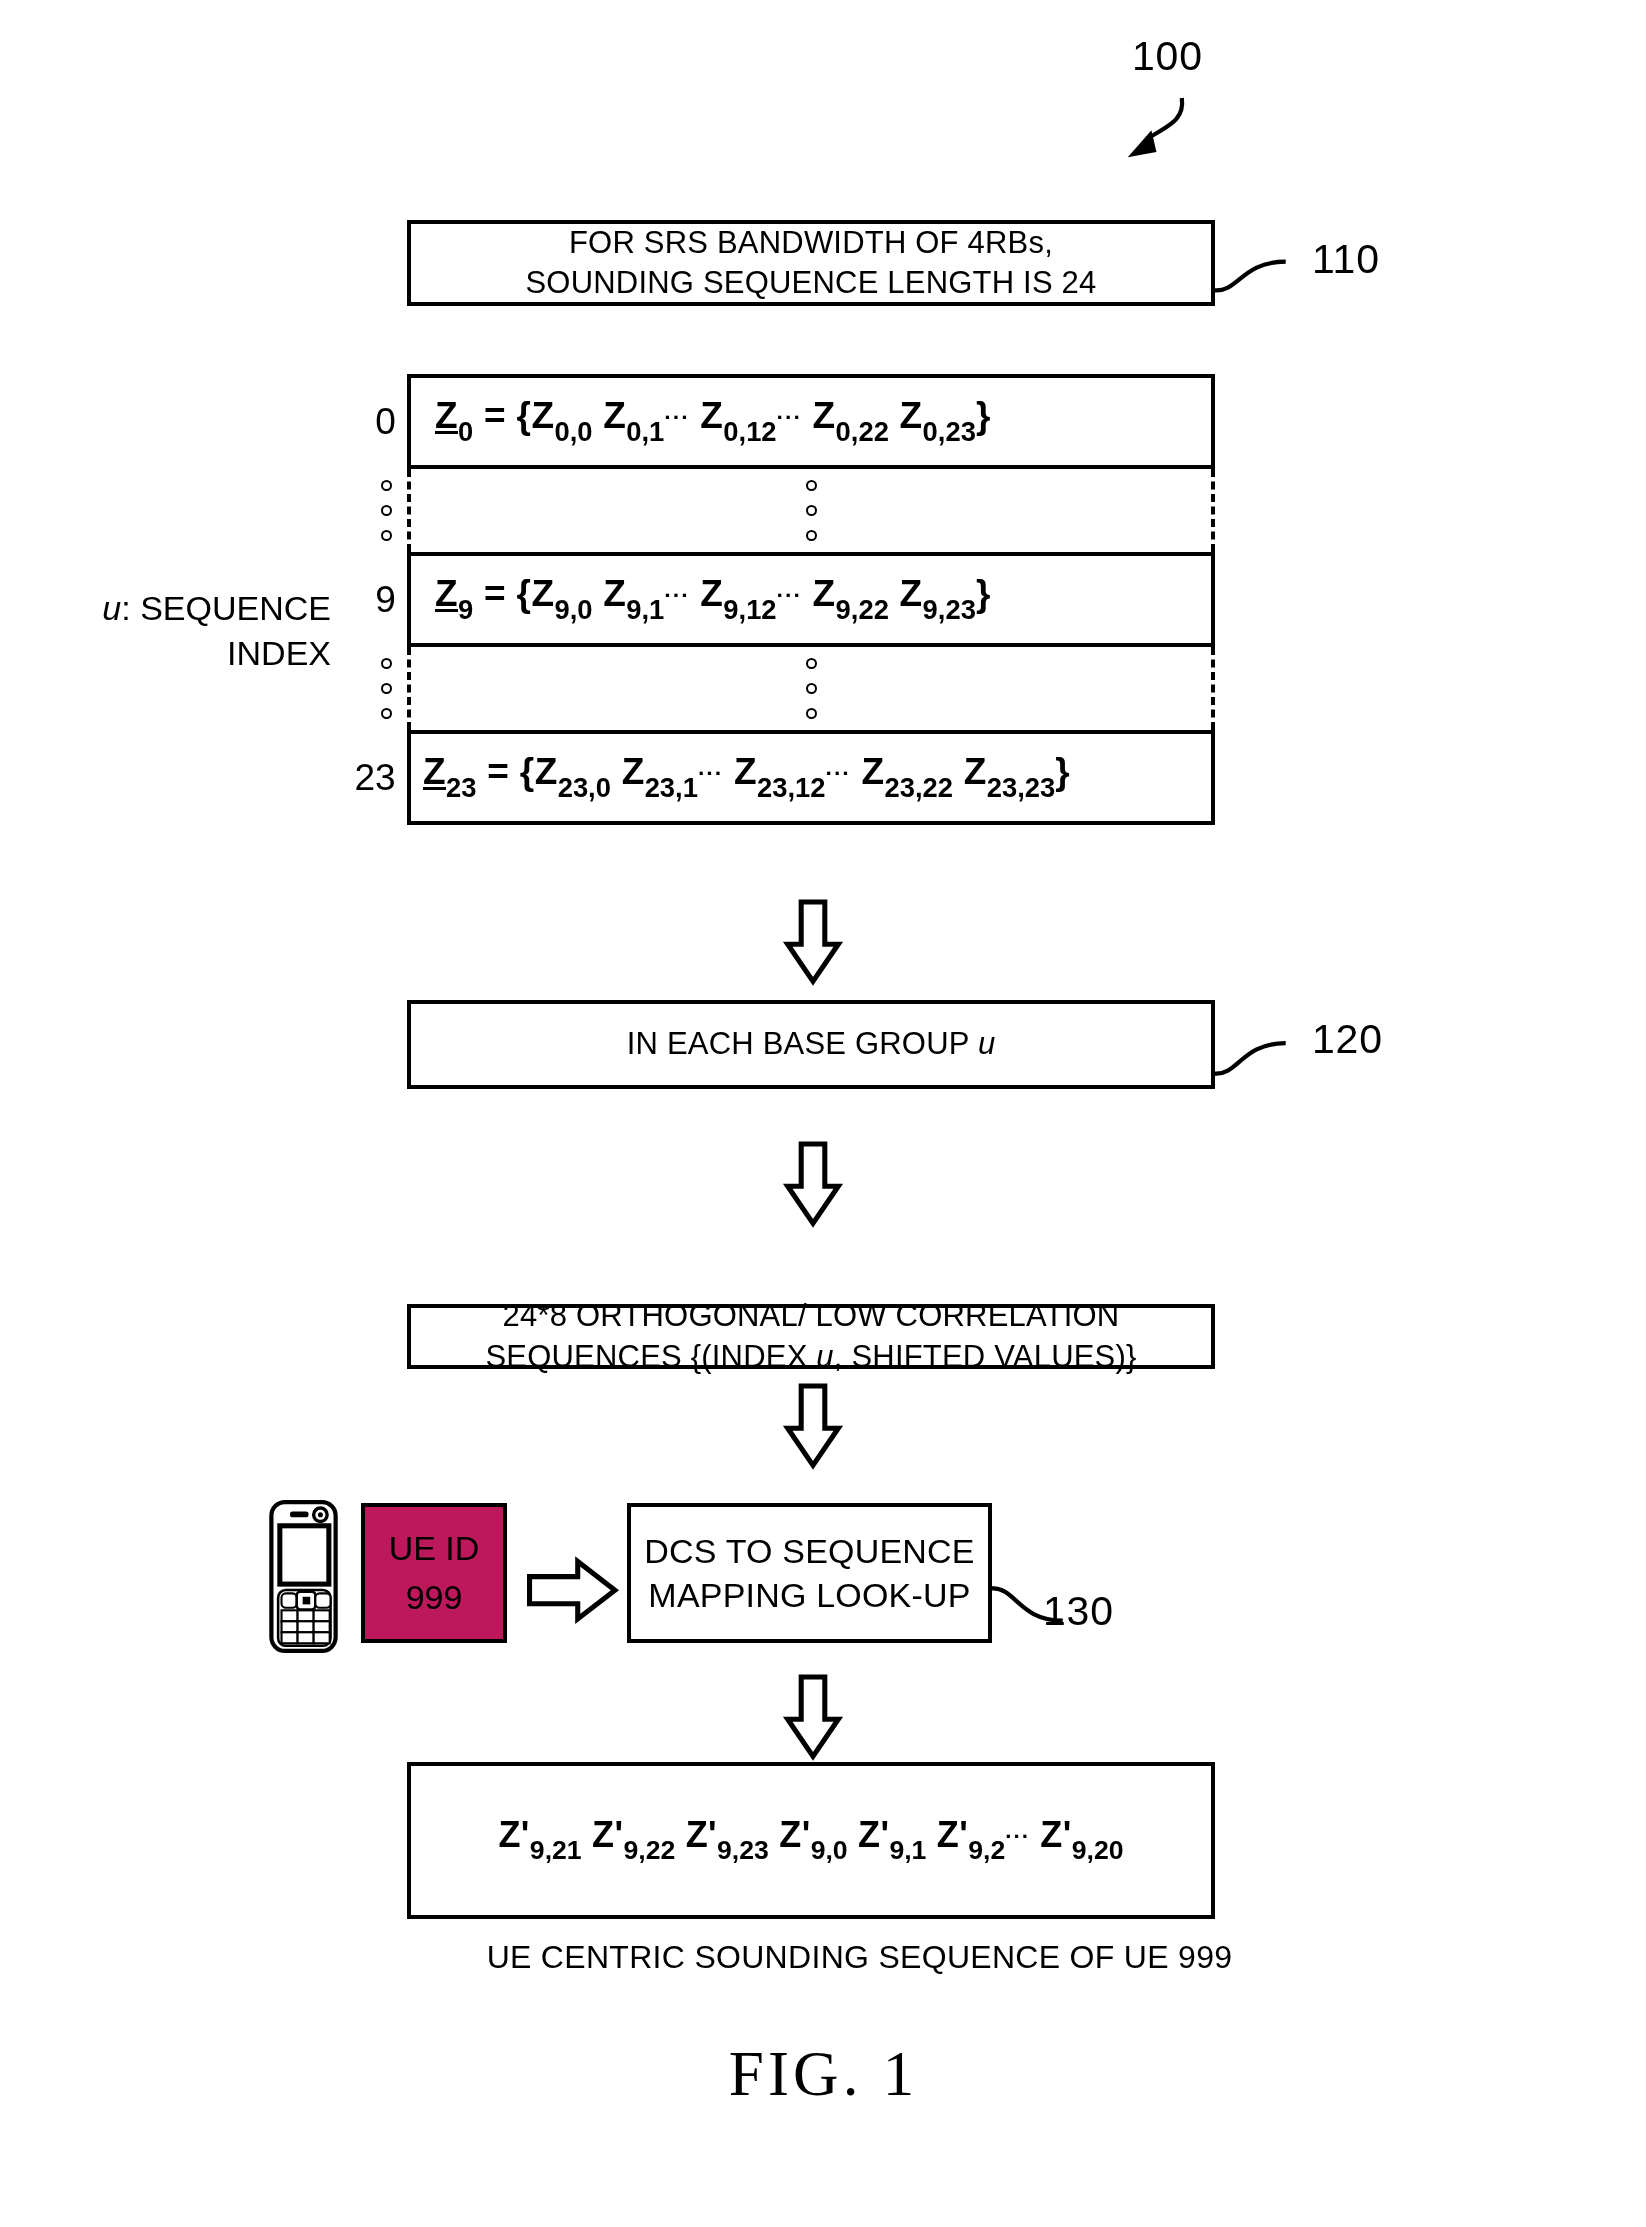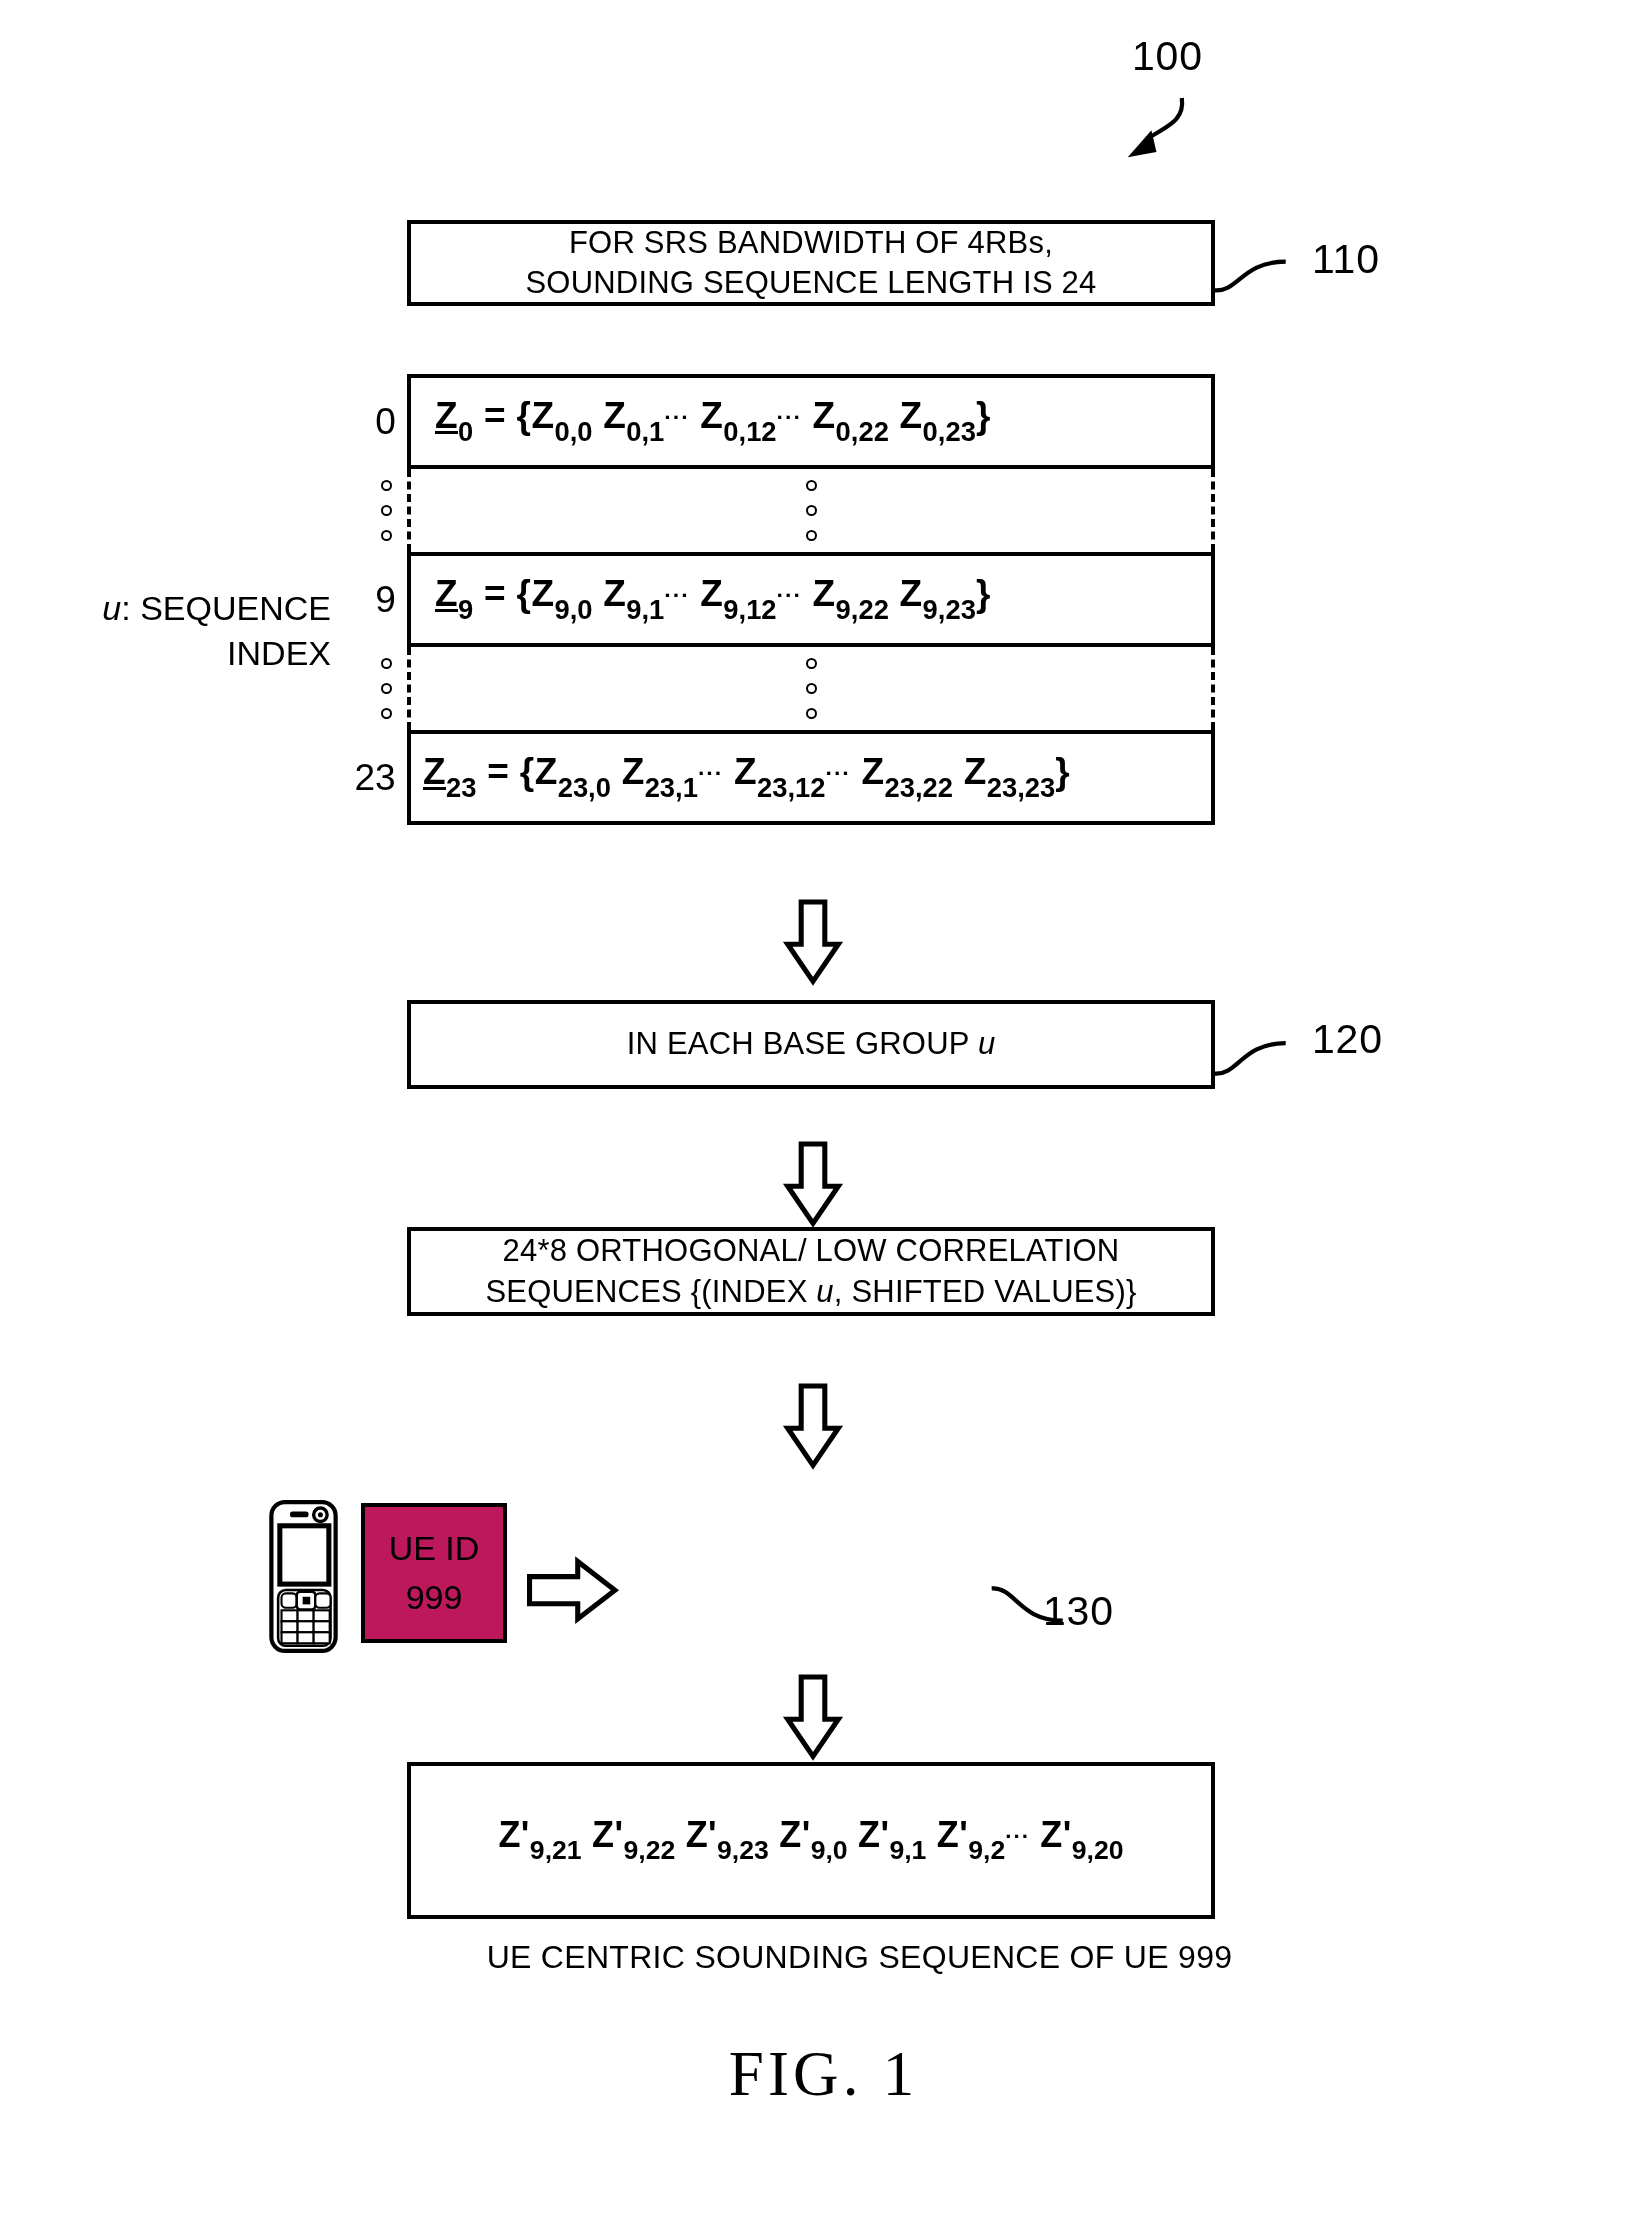--- a/index.html
+++ b/index.html
@@ -260,21 +260,21 @@
   </div>
   <svg class="abs" style="left:1213px; top:1011px;" width="93" height="66" viewBox="0 0 110 78">
     <path d="M 2,74 C 30,76 34,38 86,38" stroke="#000" stroke-width="5" fill="none"></path>
   </svg>
   <div class="abs refnum" style="left:1312px; top:1019px;">120</div>
 
   <svg class="abs" style="left:786px; top:1142px;" width="54" height="85" viewBox="0 0 64 100">
     <path d="M 18,2 L 46,2 L 46,52 L 62,52 L 32,96 L 2,52 L 18,52 Z" fill="#fff" stroke="#000" stroke-width="6" stroke-linejoin="miter"></path>
   </svg>
 
-  <div class="abs pbox ctr-text" style="left:407px; top:1227px; width:808px; height:89px;">
+  <div class="abs pbox ctr-text" style="left:407px; top:1304px; width:808px; height:65px;">
     <div class="ln">24*8 ORTHOGONAL/ LOW CORRELATION</div>
     <div class="ln"><span>SEQUENCES {(INDEX </span><span class="i">u</span><span>, SHIFTED VALUES)}</span></div>
   </div>
 
   <svg class="abs" style="left:786px; top:1384px;" width="54" height="85" viewBox="0 0 64 100">
     <path d="M 18,2 L 46,2 L 46,52 L 62,52 L 32,96 L 2,52 L 18,52 Z" fill="#fff" stroke="#000" stroke-width="6" stroke-linejoin="miter"></path>
   </svg>
 
   <svg class="abs" style="left:268px; top:1499px;" width="71" height="155" viewBox="0 0 84 182">
     <rect x="4" y="3" width="76" height="176" rx="16" ry="16" fill="#fff" stroke="#000" stroke-width="5"></rect>
@@ -302,20 +302,24 @@
 
   <div id="ue-id-box" class="abs ctr-text" style="left:361px; top:1503px; width:146px; height:140px;">
     <div>UE ID</div>
     <div>999</div>
   </div>
 
   <svg class="abs" style="left:527px; top:1558px;" width="93" height="66" viewBox="0 0 110 78">
     <path d="M 3,22 L 60,22 L 60,4 L 104,38 L 60,72 L 60,54 L 3,54 Z" fill="#fff" stroke="#000" stroke-width="6" stroke-linejoin="miter"></path>
   </svg>
 
+  <div class="abs pbox ctr-text" style="left:627px; top:1503px; width:365px; height:140px; font-size:34px;">
+    <div class="ln">DCS TO SEQUENCE</div>
+    <div class="ln">MAPPING LOOK-UP</div>
+  </div>
   <svg class="abs" style="left:990px; top:1580px;" width="93" height="66" viewBox="0 0 110 78">
     <path d="M 2,10 C 30,8 34,48 86,48" stroke="#000" stroke-width="5" fill="none"></path>
   </svg>
   <div class="abs refnum" style="left:1043px; top:1591px;">130</div>
 
   <svg class="abs" style="left:786px; top:1675px;" width="54" height="85" viewBox="0 0 64 100">
     <path d="M 18,2 L 46,2 L 46,52 L 62,52 L 32,96 L 2,52 L 18,52 Z" fill="#fff" stroke="#000" stroke-width="6" stroke-linejoin="miter"></path>
   </svg>
 
   <div class="abs pbox ctr-text" style="left:407px; top:1762px; width:808px; height:157px;">

